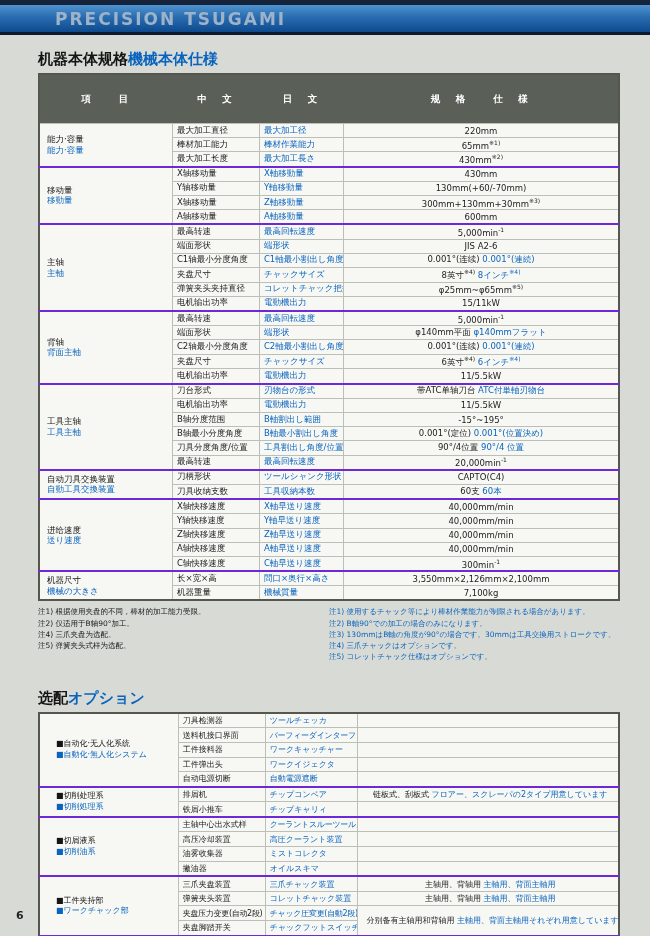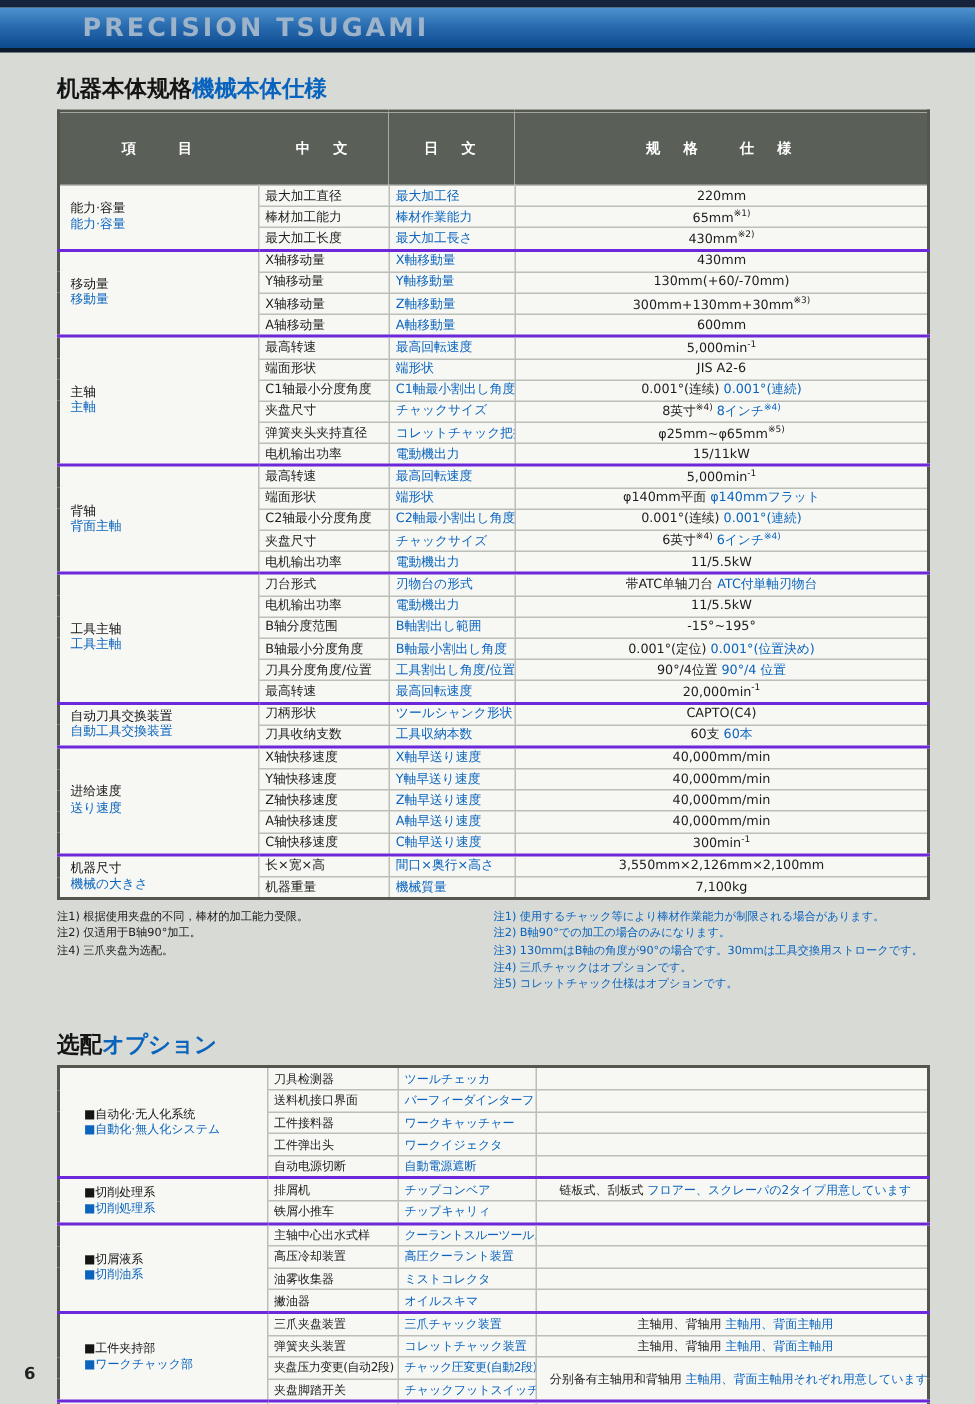--- a/index.html
+++ b/index.html
@@ -288,20 +288,21 @@
           <td class="spec"><span class="s-c">7,100kg</span></td>
         </tr>
       </tbody>
   </table>
 
   <div class="notes">
     <div class="col cn" id="notes-cn">
         <div>注1) 根据使用夹盘的不同，棒材的加工能力受限。</div>
         <div>注2) 仅适用于B轴90°加工。</div>
         <div>注4) 三爪夹盘为选配。</div>
+        <div>注5) 弹簧夹头式样为选配。</div>
       </div>
     <div class="col jp" id="notes-jp">
         <div>注1) 使用するチャック等により棒材作業能力が制限される場合があります。</div>
         <div>注2) B軸90°での加工の場合のみになります。</div>
         <div>注3) 130mmはB軸の角度が90°の場合です。30mmは工具交換用ストロークです。</div>
         <div>注4) 三爪チャックはオプションです。</div>
         <div>注5) コレットチャック仕様はオプションです。</div>
       </div>
   </div>
 

